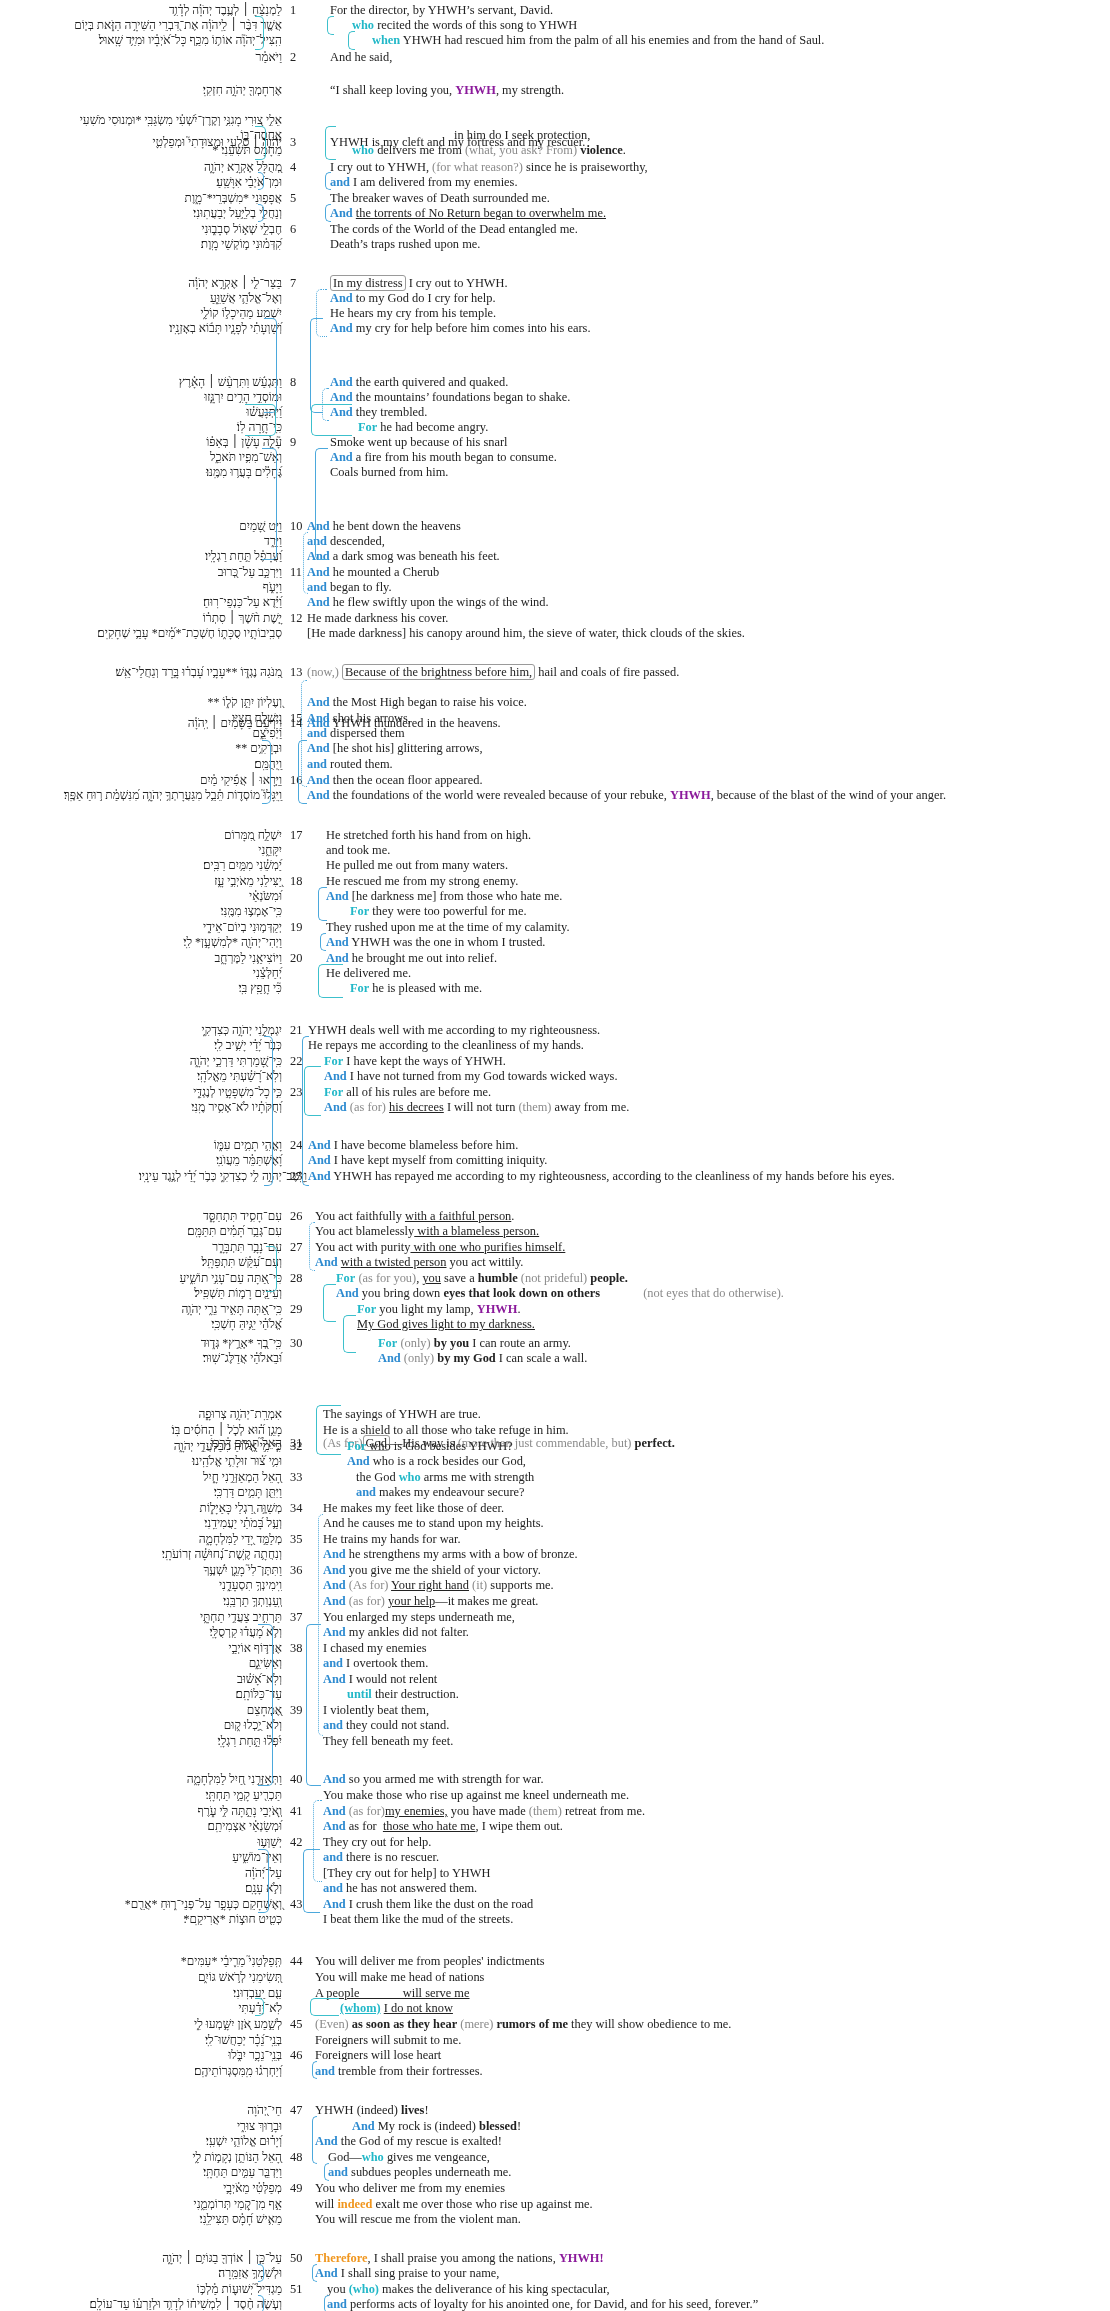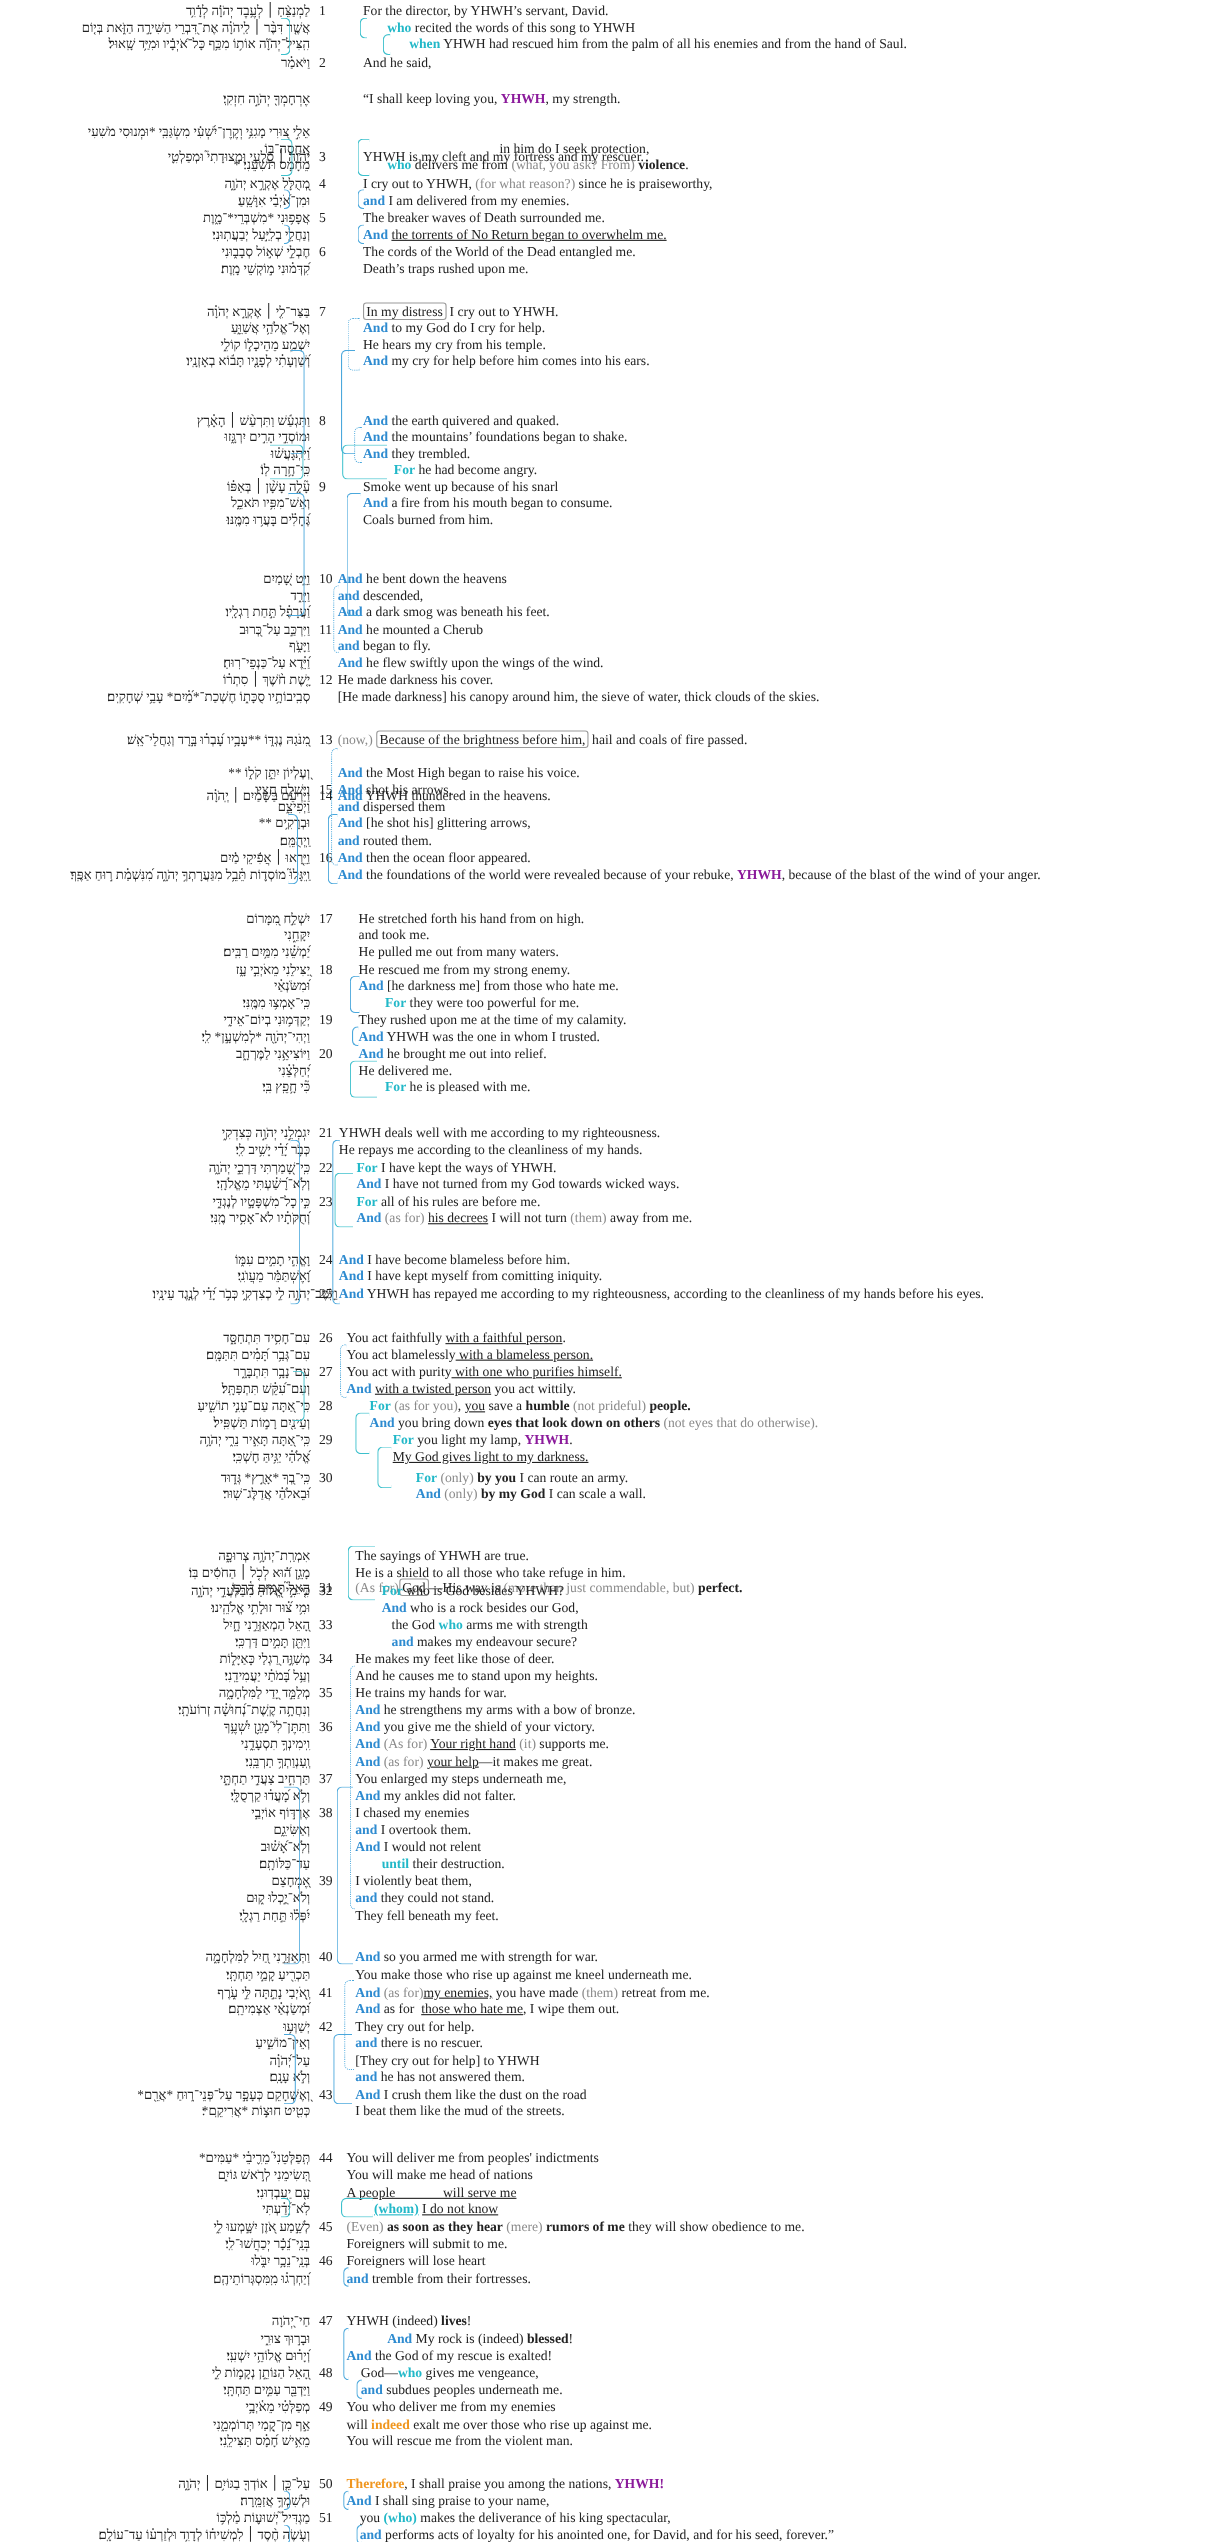--- a/index.html
+++ b/index.html
@@ -321,21 +321,21 @@
       <div class="heb">וְעִם־עִ֝קֵּ֗שׁ תִּתְפַּתָּֽל׃</div>
       <div class="eng" style="left: 315px;"><span class="s-and" style="white-space: pre;">And</span><span style="white-space: pre;"> </span><span class="s-ul" style="white-space: pre;">with a twisted person</span><span style="white-space: pre;"> you act wittily.</span></div>
     </div>
     <div class="row" style="top: 1271px;">
       <div class="heb">כִּֽי־אַ֭תָּה עַם־עָנִ֣י תוֹשִׁ֑יעַ</div>
       <div class="vnum">28</div>
       <div class="eng" style="left: 336px;"><span class="s-sub" style="white-space: pre;">For</span><span style="white-space: pre;"> </span><span class="s-gray" style="white-space: pre;">(as for you)</span><span style="white-space: pre;">, </span><span class="s-ul" style="white-space: pre;">you</span><span style="white-space: pre;"> save a </span><span class="s-bold" style="white-space: pre;">humble</span><span style="white-space: pre;"> </span><span class="s-gray" style="white-space: pre;">(not prideful)</span><span style="white-space: pre;"> </span><span class="s-bold" style="white-space: pre;">people.</span></div>
     </div>
     <div class="row" style="top: 1286px;">
       <div class="heb">וְעֵינַ֖יִם רָמ֣וֹת תַּשְׁפִּֽיל׃</div>
-      <div class="eng" style="left: 336px;"><span class="s-and" style="white-space: pre;">And</span><span style="white-space: pre;"> you bring down </span><span class="s-bold" style="white-space: pre;">eyes that look down on others</span><span style="white-space: pre;"> </span><span class="s-gray" style="white-space: pre;">(not eyes that do otherwise).</span></div>
+      <div class="eng" style="left: 336px;"><span class="s-and" style="white-space: pre;">And</span><span style="white-space: pre;"> you bring down </span><span class="s-bold" style="white-space: pre;">eyes that look down on others</span><span style="white-space: pre;"> </span><span class="s-gray" style="white-space: pre; margin-left: 40px;">(not eyes that do otherwise).</span></div>
     </div>
     <div class="row" style="top: 1302px;">
       <div class="heb">כִּֽי־אַ֭תָּה תָּאִ֣יר נֵרִ֑י יְהֹוָ֥ה</div>
       <div class="vnum">29</div>
       <div class="eng" style="left: 357px;"><span class="s-sub" style="white-space: pre;">For</span><span style="white-space: pre;"> you light my lamp, </span><span class="s-yhwh" style="white-space: pre;">YHWH</span><span style="white-space: pre;">.</span></div>
     </div>
     <div class="row" style="top: 1317px;">
       <div class="heb">אֱ֝לֹהַ֗י יַגִּ֥יהַּ חָשְׁכִּֽי׃</div>
       <div class="eng" style="left: 357px;"><span class="s-ul" style="white-space: pre; margin-top: 40px;">My God gives light to my darkness.</span></div>
     </div>

